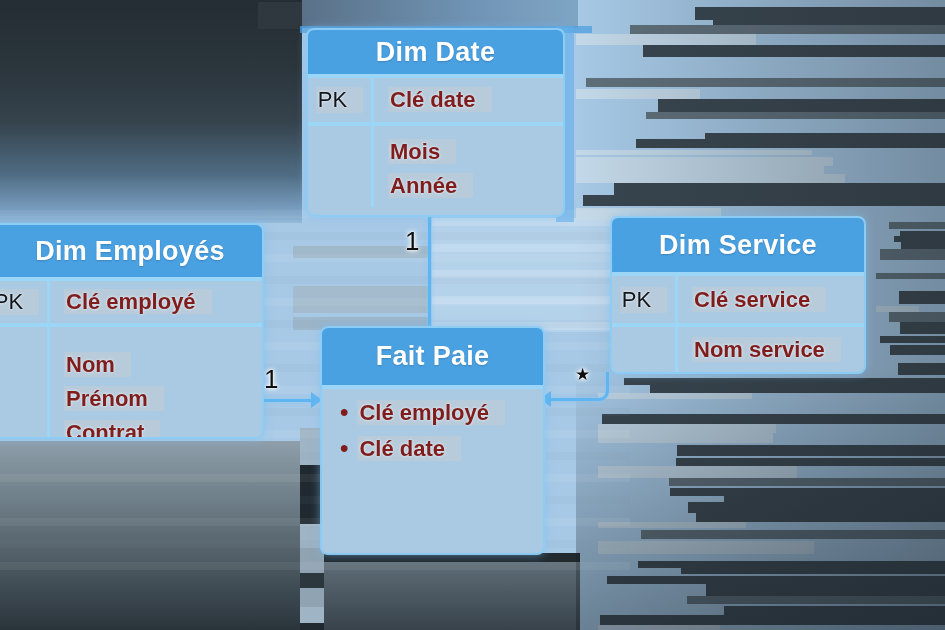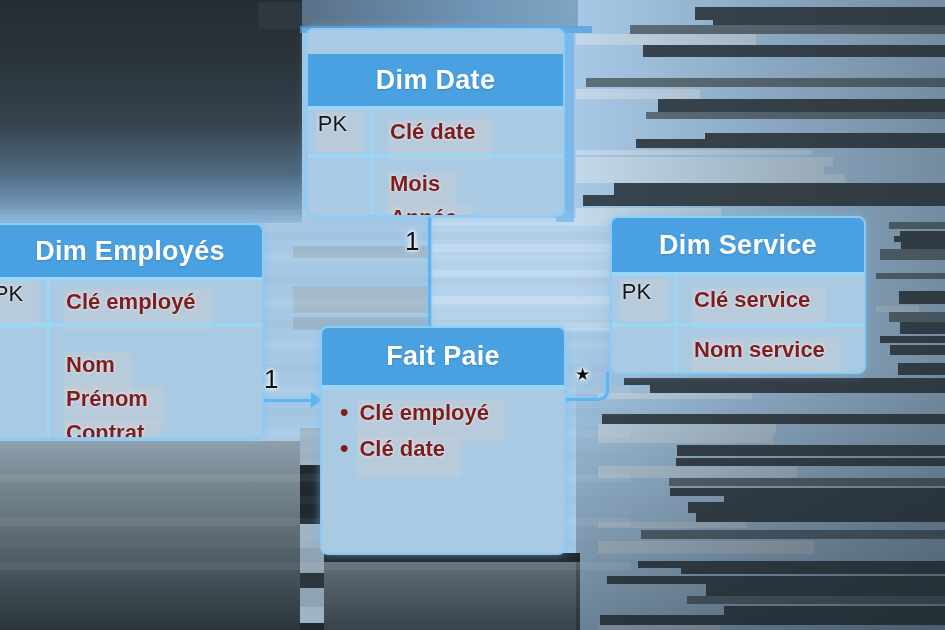--- a/index.html
+++ b/index.html
@@ -76,39 +76,39 @@
     box-shadow:0 0 0 2px rgba(140,205,245,.95), 0 0 10px 2px rgba(120,190,240,.55);}
   .tbl-header{background:#4aa1e2; color:#fff; font-weight:700; font-size:27px;
     display:flex; align-items:center; justify-content:center;
     text-shadow:0 1px 2px rgba(0,0,0,.18); letter-spacing:.3px;}
   .row{display:flex; border-top:4px solid #9cd6f7; box-sizing:border-box; position:relative;}
   .cell-pk{flex:0 0 66px; border-right:3px solid #9cd6f7; box-sizing:border-box;
     display:flex; align-items:center; justify-content:center; font-size:22px; color:#12161a;}
   .cell-main{flex:1; padding-left:14px; font-size:22px; color:#7f1d1d; display:flex; flex-direction:column;font-weight:bold;}
   .v-center{justify-content:center;}
   .attr-line{line-height:34px; white-space:nowrap;}
-  .gtx{background:rgba(197,205,211,.5); padding:0 16px 16px 2px; border-radius:1px;text-align:right;}
+  .gtx{background:rgba(197,205,211,.5); padding:0 16px 0 2px; border-radius:1px;text-align:right;}
   .txt-halo{text-shadow:0 0 3px rgba(255,255,255,.85);}
   .bullet{display:inline-block; margin-right:9px; font-size:24px;}
   
   #tbl-dim-date{left:308px; top:30px; width:255px; height:185px;}
-  #tbl-dim-date .tbl-header{height:52px;margin-top:24px;}
+  #tbl-dim-date .tbl-header{height:44px;}
   #tbl-dim-date .row-pk{height:48px;}
   #tbl-dim-date .row-attrs{height:85px;}
   #tbl-dim-date .row-attrs .cell-main{padding-top:9px;}
   #tbl-dim-employes{left:-16px; top:225px; width:278px; height:212px;}
   #tbl-dim-employes .tbl-header{height:52px; padding-left:14px;}
   #tbl-dim-employes .row-pk{height:46px;}
   #tbl-dim-employes .row-attrs{height:114px;}
   #tbl-dim-employes .row-attrs .cell-main{padding-top:4px;margin-top:17px;}
   #tbl-dim-service{left:612px; top:218px; width:252px; height:154px;}
   #tbl-dim-service .tbl-header{height:54px;}
   #tbl-dim-service .row-pk{height:51px;}
   #tbl-dim-service .row-attrs{height:49px;}
-  #tbl-fait-paie{left:322px; top:328px; width:242px; height:225px;}
+  #tbl-fait-paie{left:322px; top:328px; width:221px; height:225px;}
   #tbl-fait-paie .tbl-header{height:57px;}
   #tbl-fait-paie .row-keys{height:118px;}
   #tbl-fait-paie .row-keys .cell-main{padding-top:5px; padding-left:18px;}
   #tbl-fait-paie .row-keys .attr-line{line-height:35px;}
   #tbl-fait-paie .row-measures{height:50px;}
   #tbl-fait-paie .row-measures .cell-main{padding-left:18px;}
 </style>
 </head>
 <body>
 

